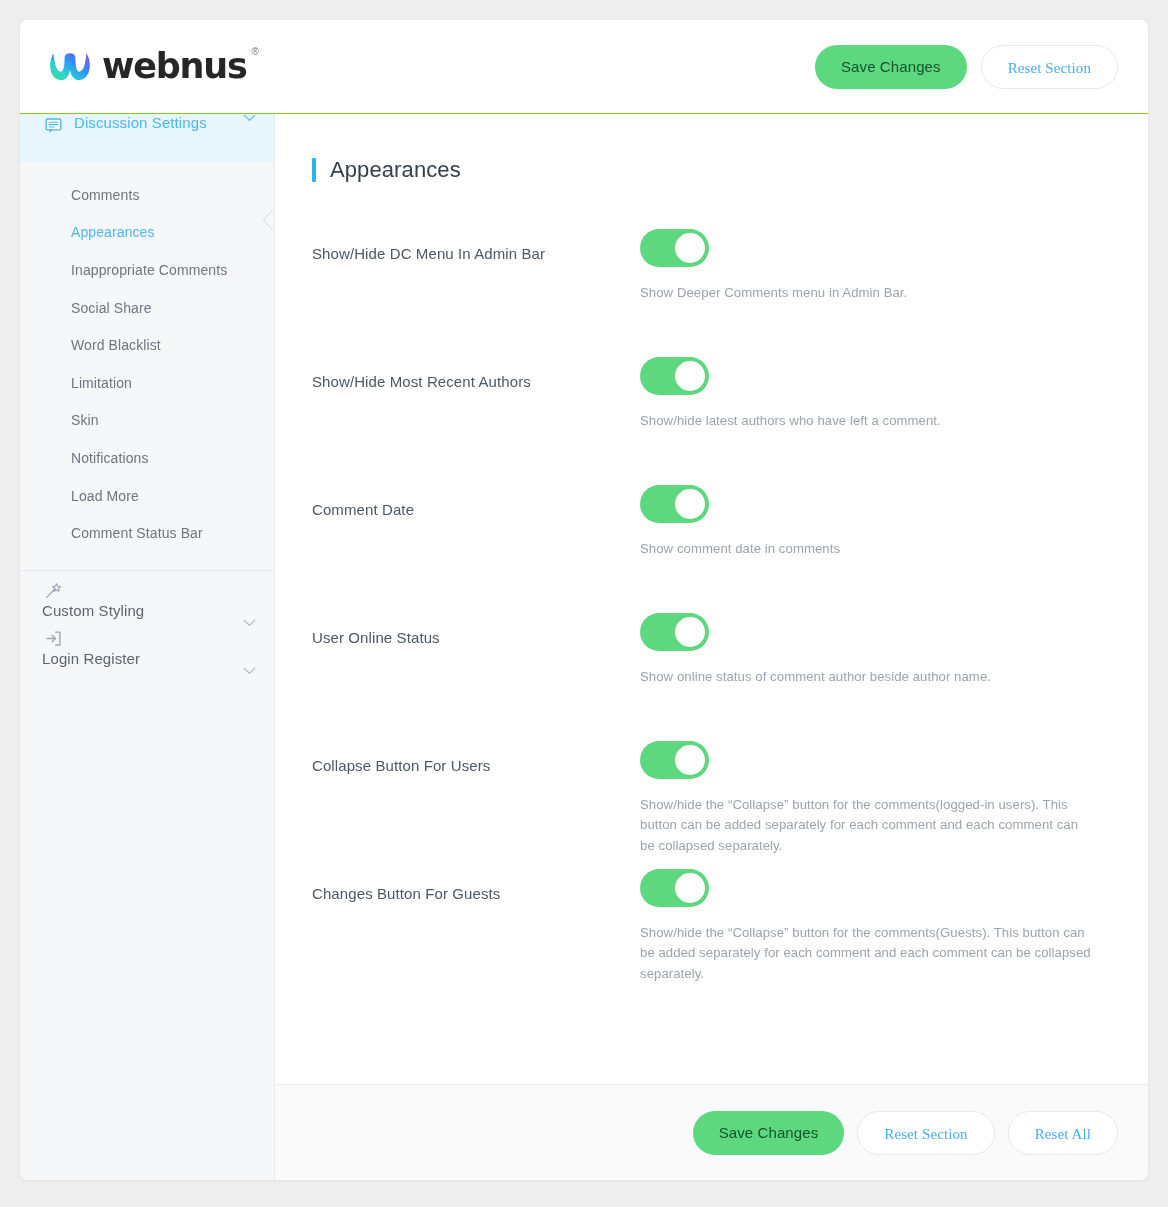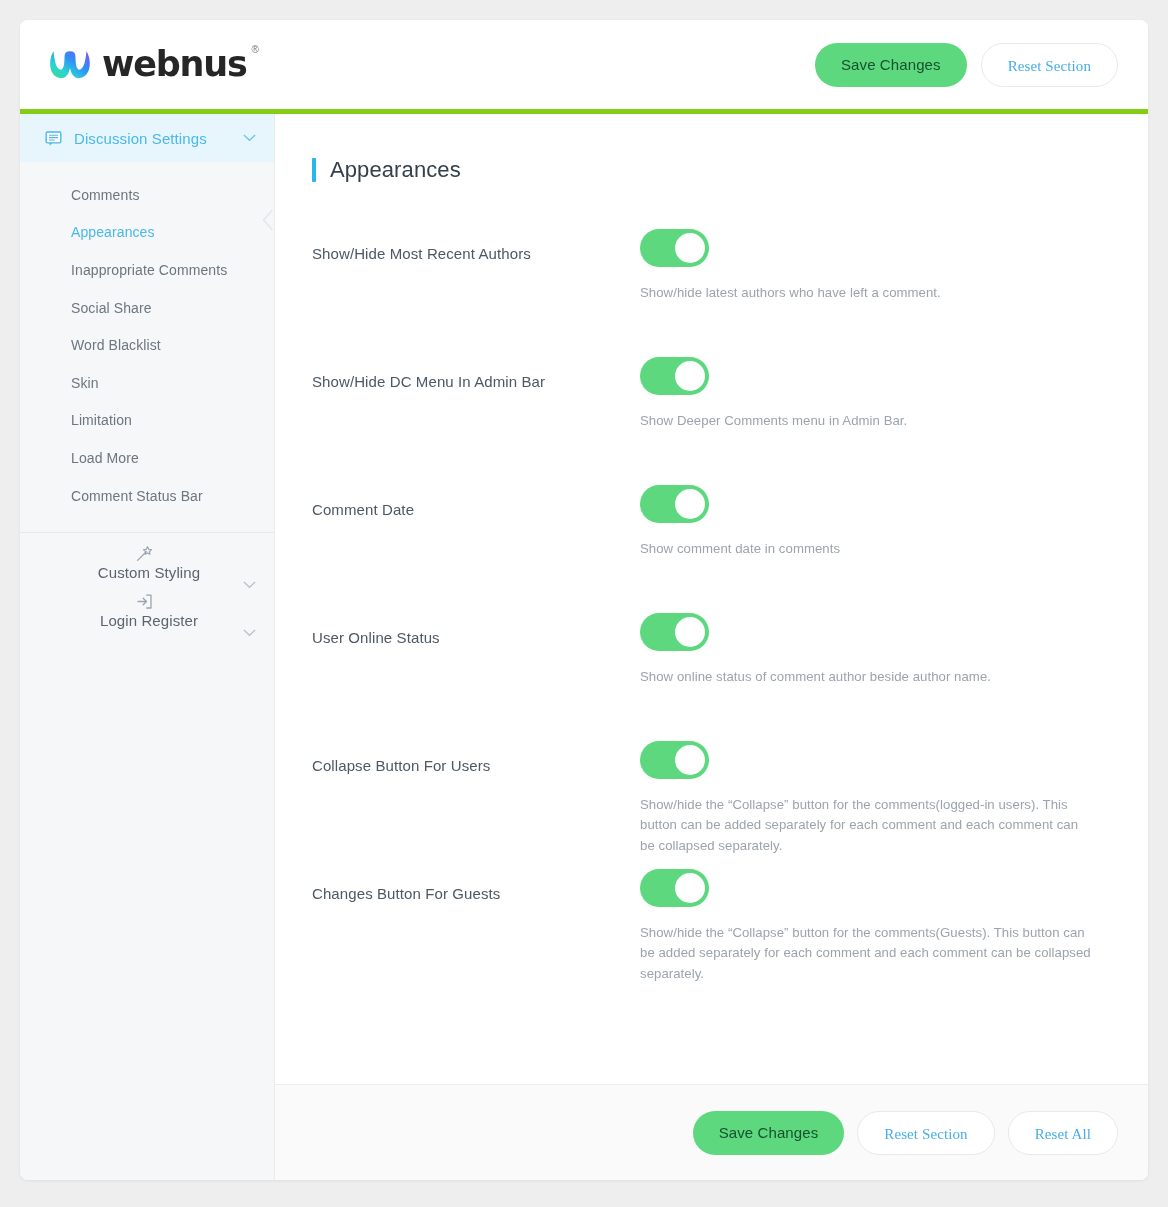--- a/index.html
+++ b/index.html
@@ -28,21 +28,21 @@
     border-radius: 8px;
     box-shadow: 0 1px 3px rgba(0,0,0,0.07);
     overflow: hidden;
   }
 
   
   .topbar {
     position: relative;
     height: 94px;
     background: #ffffff;
-    border-bottom: 5px solid #84cc16;
+    border-bottom: 1px solid #84cc16;
     display: flex;
     align-items: center;
     padding: 0 30px 0 28px;
   }
 
   .logo-wrap {
     display: flex;
     align-items: center;
     gap: 10px;
   }
@@ -109,21 +109,20 @@
   .sidebar {
     width: 255px;
     min-width: 255px;
     background: #f6f7f9;
     border-right: 1px solid #e9ecef;
     position: relative;
   }
 
   .side-group-head {
     display: flex;
-    align-items: center;
     height: 48px;
     padding: 0 18px 0 22px;
     cursor: pointer;
     position: relative;
   }
   .side-group-head.active {
     background: #e7f6fd;
     color: #4ab8e8;
   }
   .side-group-head .gicon {
@@ -321,22 +320,23 @@
             </svg>
           </span>
         </div>
 
         <div class="subitems">
           <div class="subitem">Comments</div>
           <div class="subitem active">Appearances</div>
           <div class="subitem">Inappropriate Comments</div>
           <div class="subitem">Social Share</div>
           <div class="subitem">Word Blacklist</div>
+          <div class="subitem">Limitation</div>
           <div class="subitem">Skin</div>
-          <div class="subitem">Limitation</div>
+          <div class="subitem">Notifications</div>
           <div class="subitem">Load More</div>
           <div class="subitem">Comment Status Bar</div>
         </div>
 
         <div class="side-divider"></div>
 
         <div class="group-bottom">
           <div class="side-group-head">
             <span class="gicon">
               <svg viewBox="0 0 22 22" width="19" height="19" aria-hidden="true">
@@ -378,36 +378,36 @@
 
       <div class="main">
         <div class="main-scroll">
 
           <div class="page-title">
             <span class="title-bar"></span>
             <h1 class="title-text">Appearances</h1>
           </div>
 
           <div class="setting-row">
+            <div class="setting-label">Show/Hide DC Menu In Admin Bar</div>
+            <div class="setting-control">
+              <span class="toggle">
+                <span class="knob"></span>
+              </span>
+              <div class="setting-desc">Show Deeper Comments menu in Admin Bar.</div>
+            </div>
+          </div>
+
+          <div class="setting-row">
             <div class="setting-label">Show/Hide Most Recent Authors</div>
             <div class="setting-control">
               <span class="toggle">
                 <span class="knob"></span>
               </span>
               <div class="setting-desc">Show/hide latest authors who have left a comment.</div>
-            </div>
-          </div>
-
-          <div class="setting-row">
-            <div class="setting-label">Show/Hide DC Menu In Admin Bar</div>
-            <div class="setting-control">
-              <span class="toggle">
-                <span class="knob"></span>
-              </span>
-              <div class="setting-desc">Show Deeper Comments menu in Admin Bar.</div>
             </div>
           </div>
 
           <div class="setting-row">
             <div class="setting-label">Comment Date</div>
             <div class="setting-control">
               <span class="toggle">
                 <span class="knob"></span>
               </span>
               <div class="setting-desc">Show comment date in comments</div>

